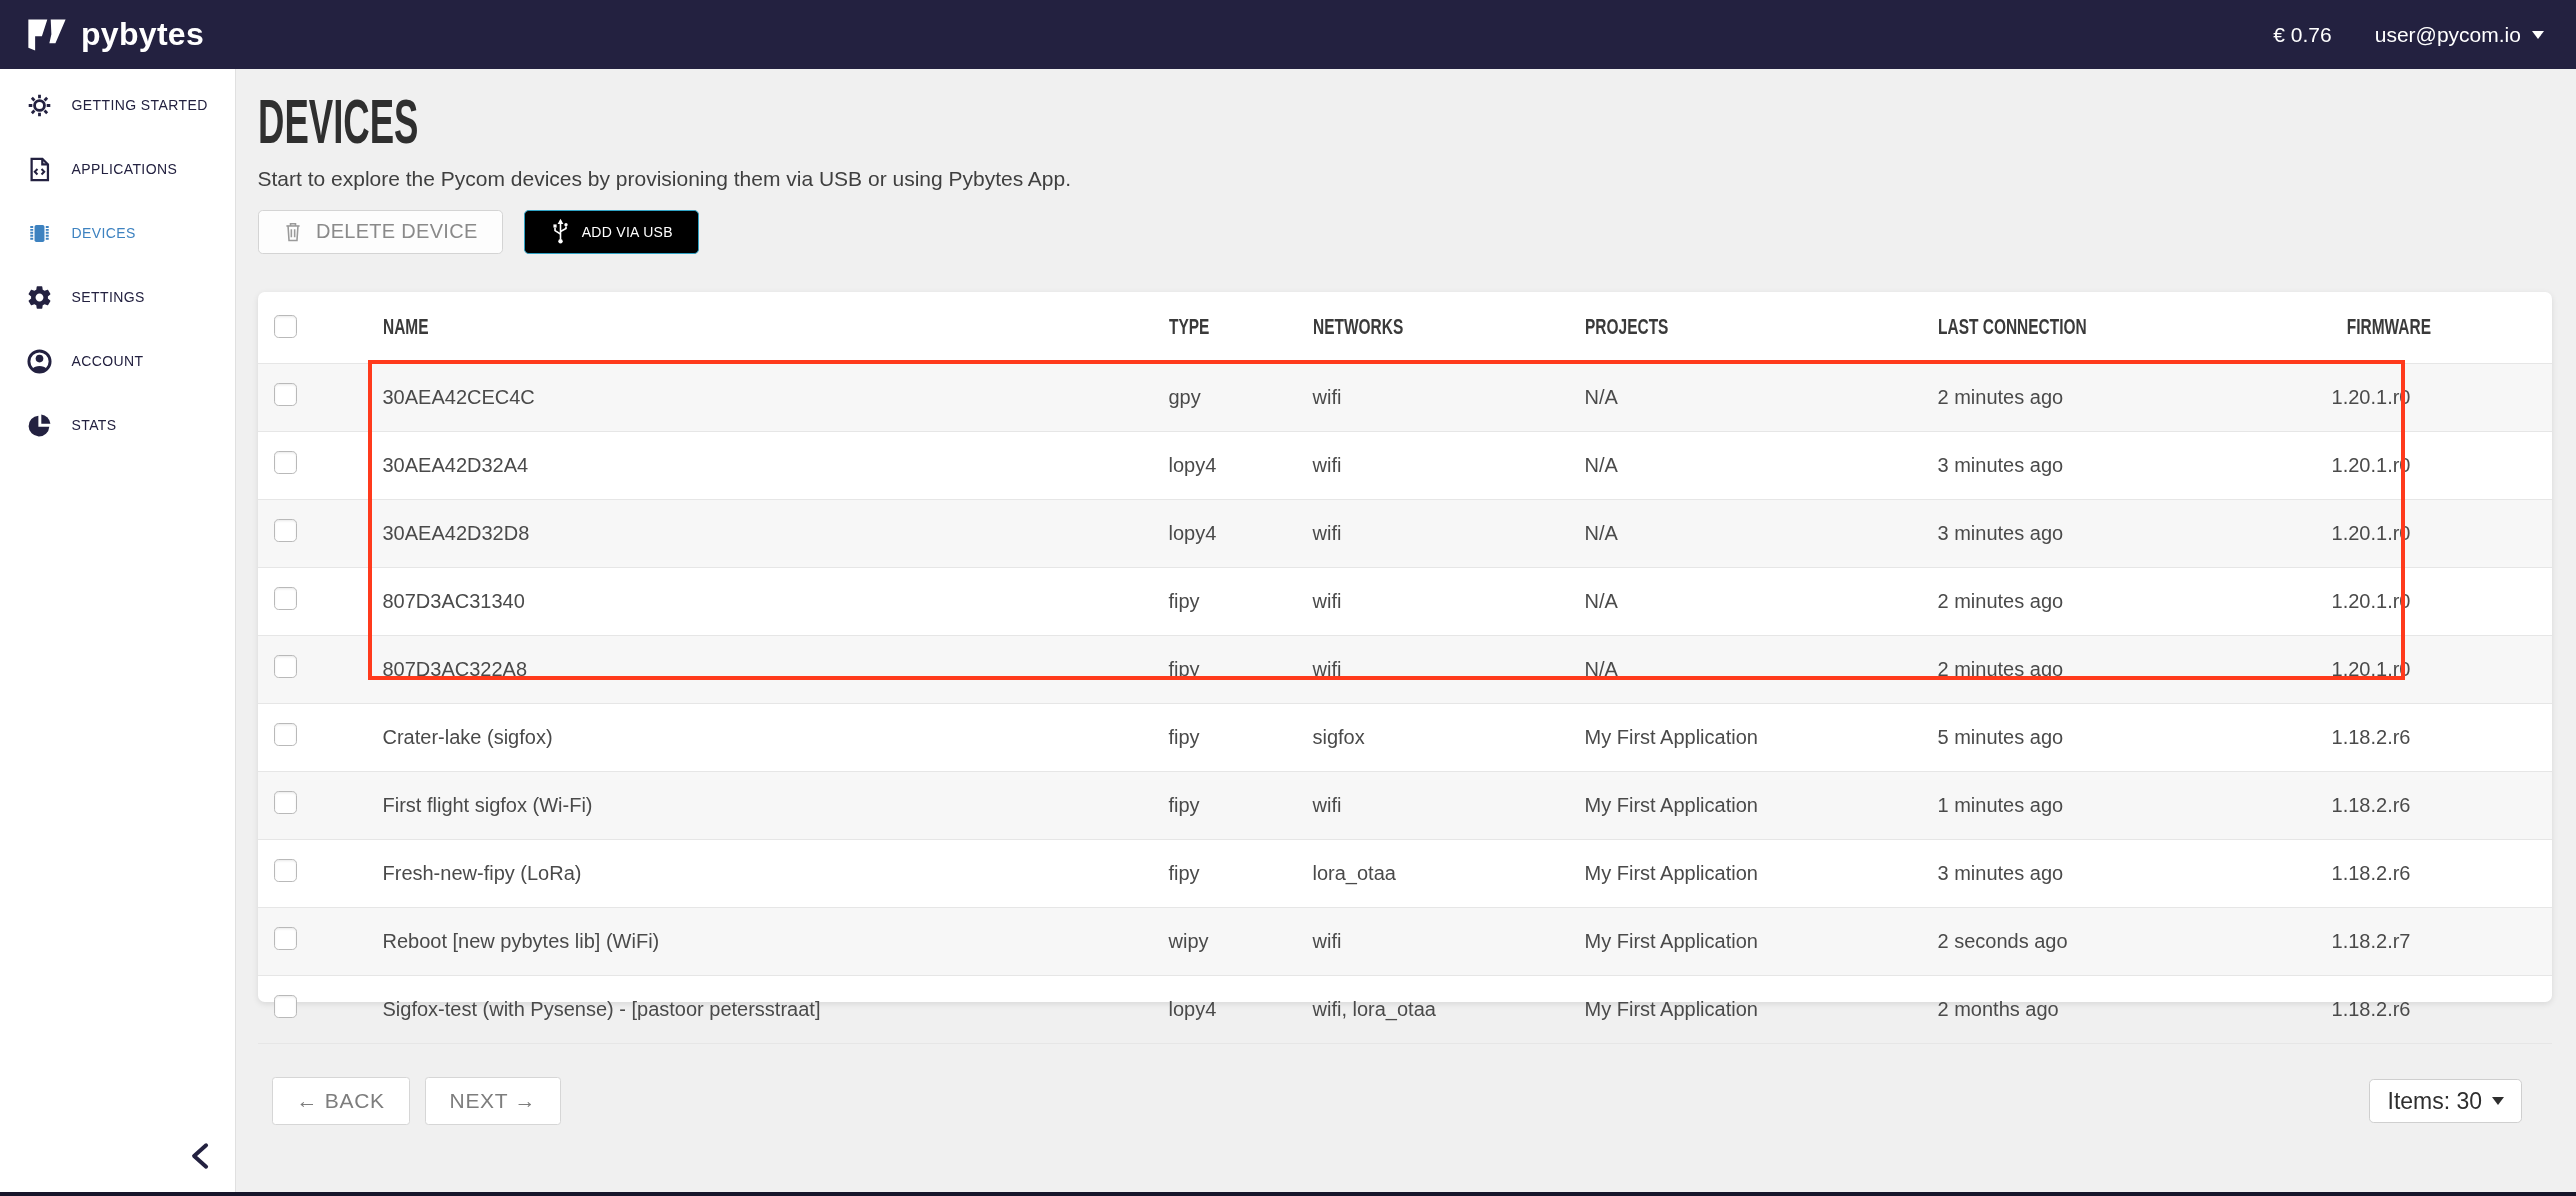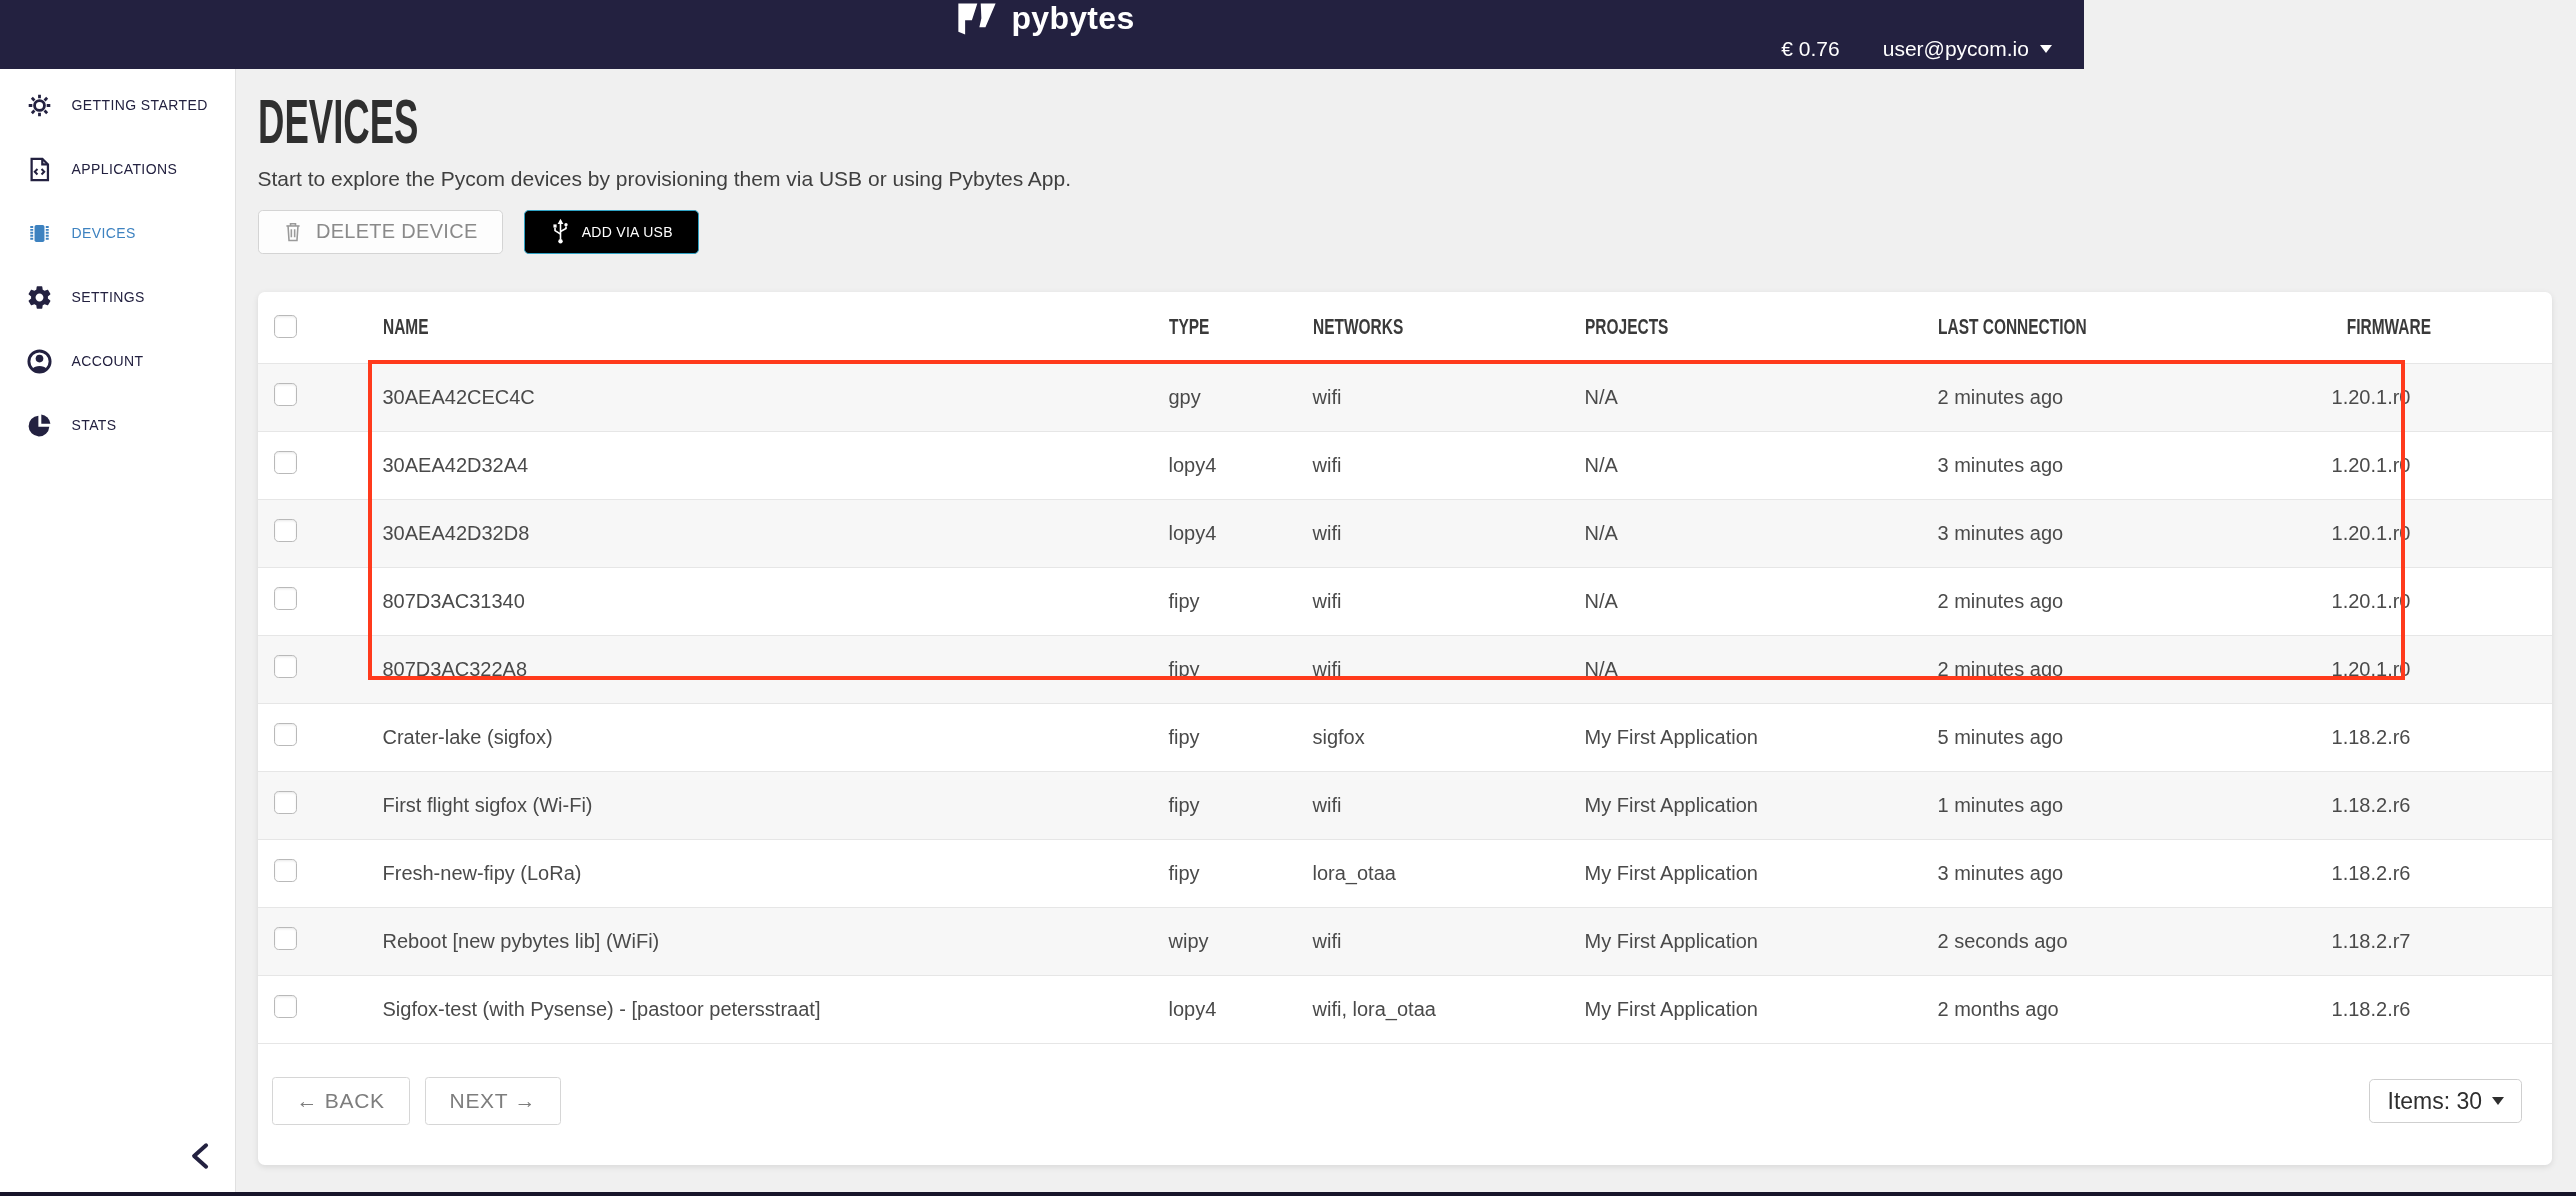--- a/index.html
+++ b/index.html
@@ -5,22 +5,22 @@
   * { margin:0; padding:0; box-sizing:border-box; }
   html,body { width:2576px; height:1196px; overflow:hidden; }
   body {
     font-family:"Liberation Sans", sans-serif;
     background:#f0f0f0;
     position:relative;
     color:#4a4a4a;
   }
   
   .navbar {
-    position:absolute; top:0; left:0; width:2084px; height:69px;
-    background:#232140; display:flex; align-items:center; padding:0 19px 0 27px;flex-direction:column;
+    position:absolute; top:0; left:0; width:2576px; height:69px;
+    background:#232140; display:flex; align-items:center; padding:0 19px 0 27px;
   }
   .brand { display:flex; align-items:center; gap:12px; }
   .brand-name { color:#ffffff; font-size:32px; font-weight:700; letter-spacing:0.3px; }
   .nav-right { margin-left:auto; display:flex; align-items:center; gap:43px; padding-right:13.4px; }
   .nav-balance { color:#ffffff; font-size:21px; }
   .nav-user { display:flex; align-items:center; gap:10.7px; cursor:pointer; }
   .nav-user-email { color:#ffffff; font-size:21px; }
   .caret-down { width:0; height:0; border-left:6.7px solid transparent; border-right:6.7px solid transparent; border-top:8px solid #ffffff; }
   
   .sidebar {
@@ -50,21 +50,21 @@
   .btn-delete {
     height:44px; padding:0 24px; background:#fdfdfd; border:1.3px solid #d4d4d4;
     color:#8a8a8a; font-size:20px; letter-spacing:0.3px; gap:13.4px;
   }
   .btn-add {
     height:44px; padding:0 25.5px; background:#000000; border:1.3px solid #2fa3c5;
     color:#ffffff; font-size:14px; letter-spacing:0.3px; gap:12px;
   }
   
   .card {
-    margin-top:38px; width:2294px; height:873px; background:#ffffff;
+    margin-top:38px; width:2294px; height:710px; background:#ffffff;
     border-radius:6.7px; box-shadow:0 2px 6.7px rgba(0,0,0,0.10);
     position:relative;
   }
   .grid-row {
     display:grid;
     grid-template-columns:125px 786px 144px 272px 353px 376px 238px;
     align-items:center;
   }
   .thead { height:71px; }
   .th { font-size:21.5px; font-weight:700; color:#3a3a3a; }

